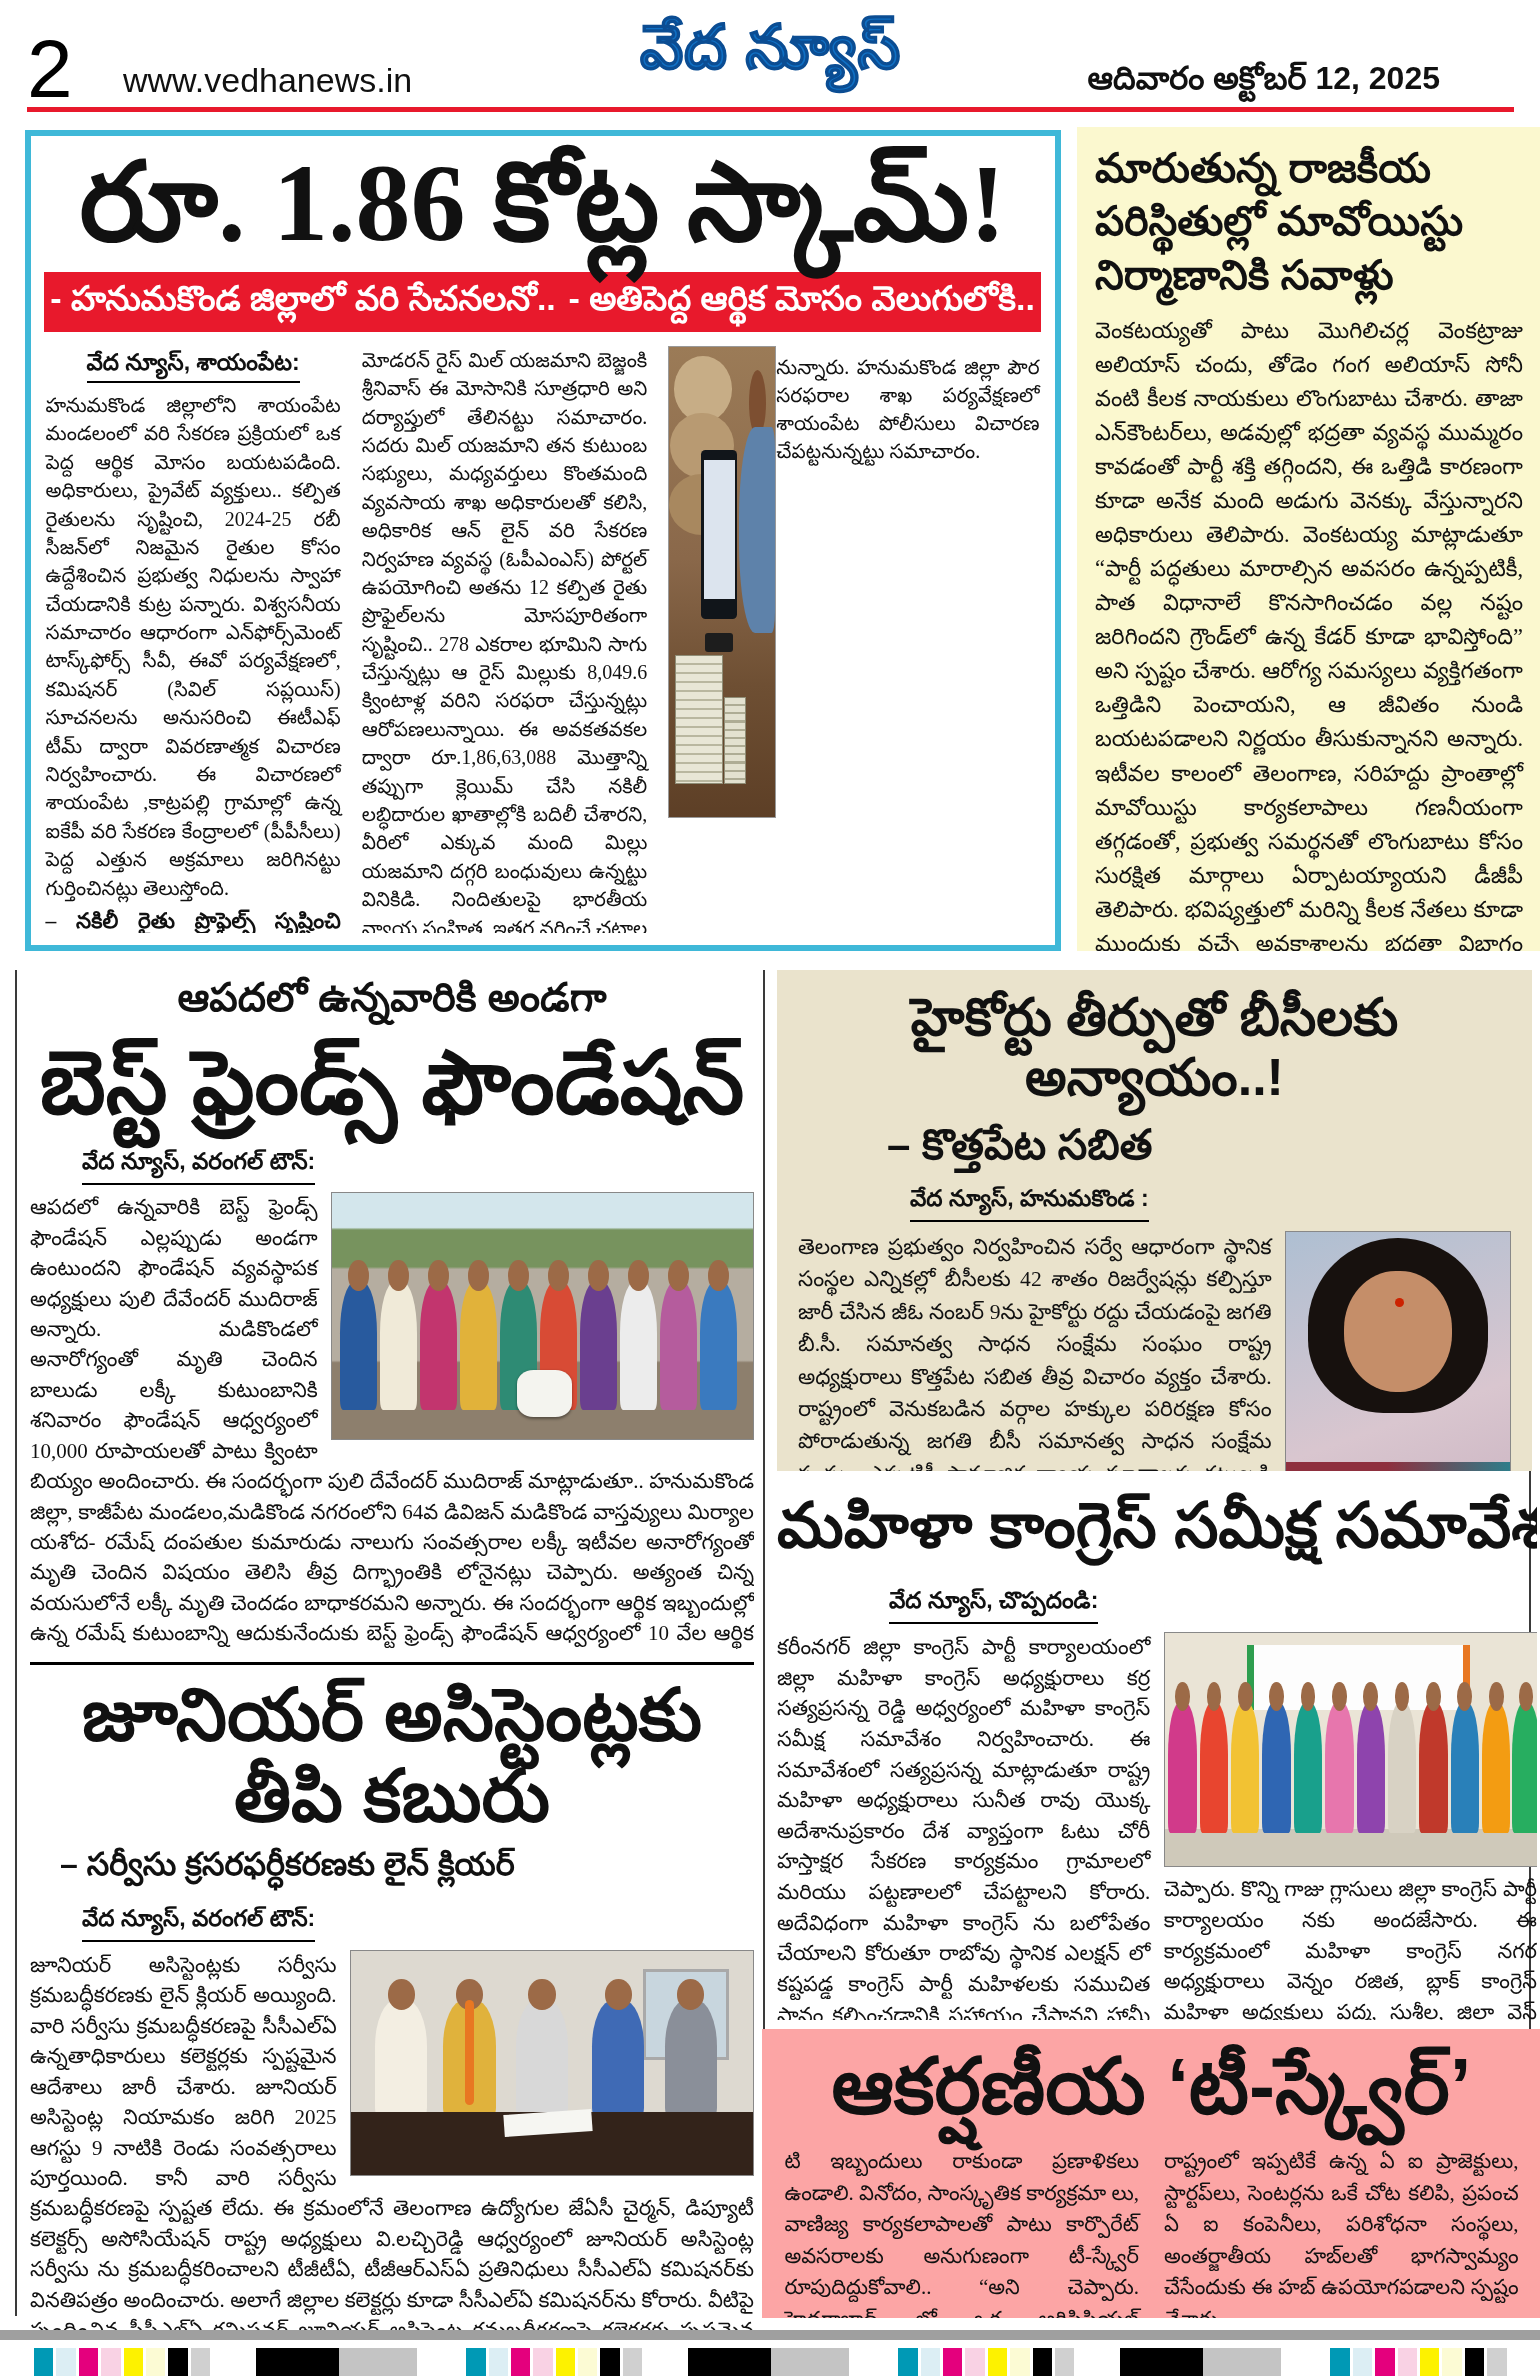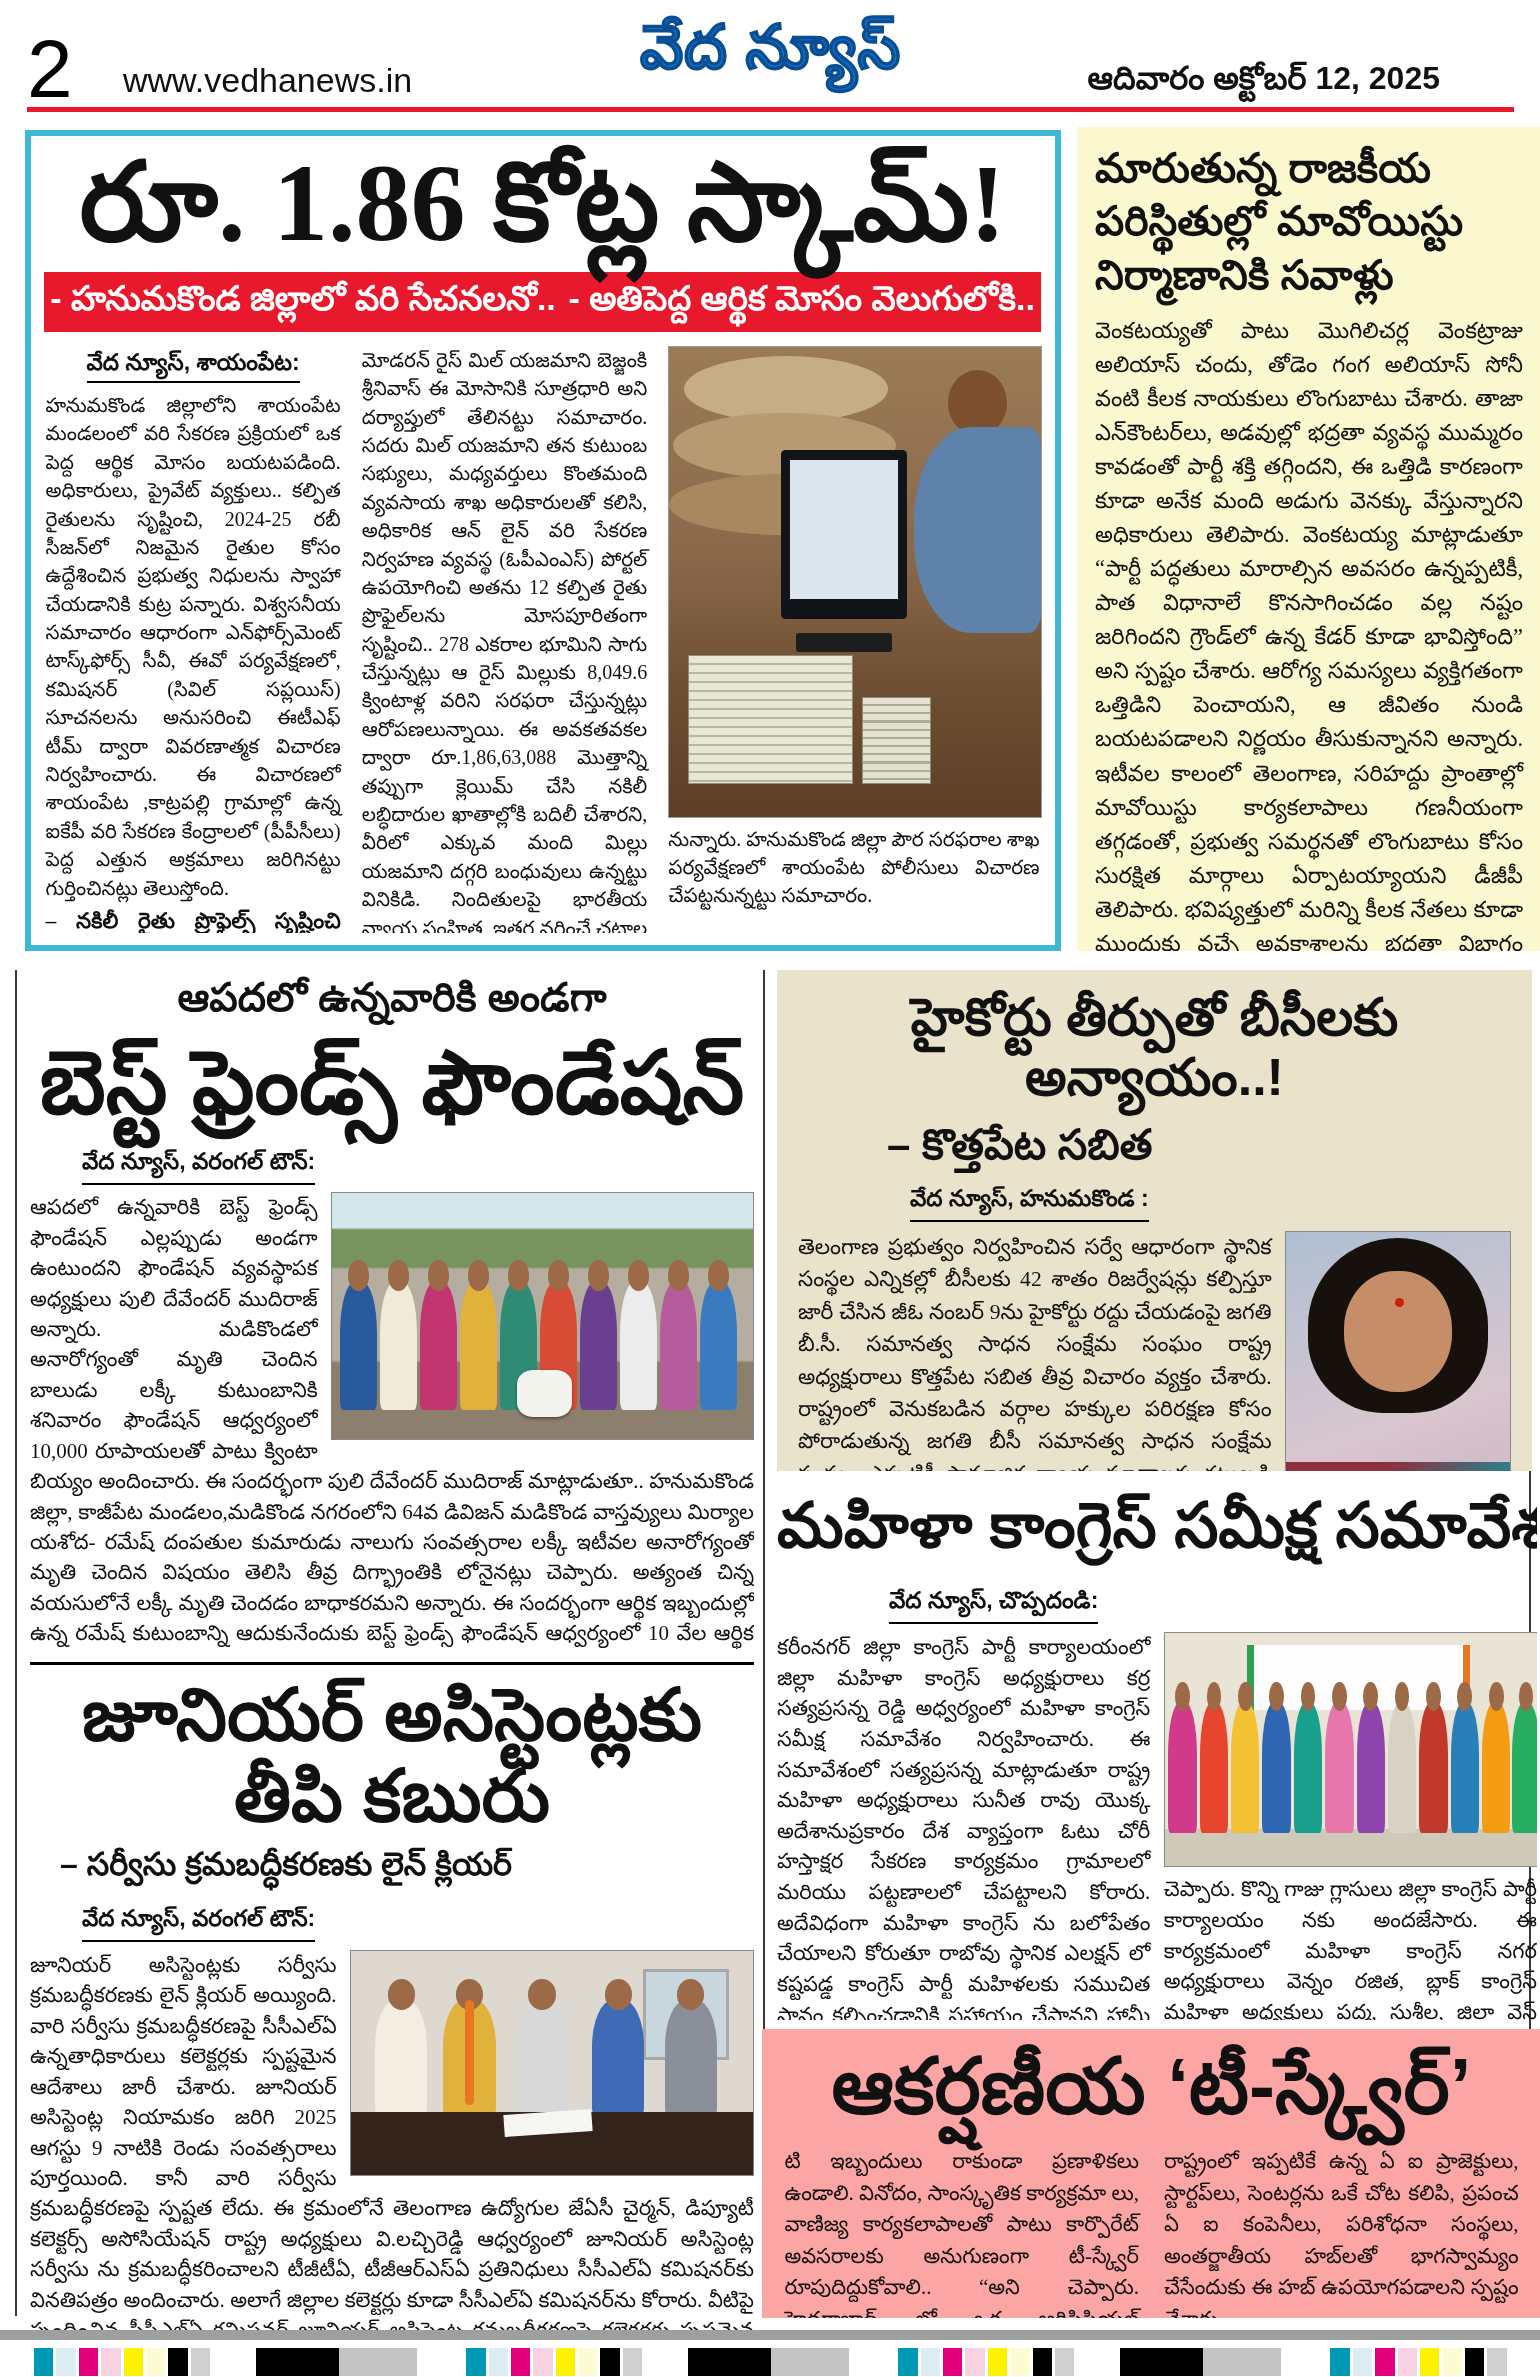--- a/index.html
+++ b/index.html
@@ -18,21 +18,21 @@
 
   
   #scam-box{left:24.6px;top:130px;width:1036px;height:821px;border:6.7px solid #3fb8d8;box-sizing:border-box;background:#fff;}
   #scam-headline{margin:10.4px 7.5px 4.5px;text-align:center;font-size:110px;line-height:1.05;font-weight:bold;}
   #scam-banner{margin:10.4px 13.4px 7.5px;background:#e8192c;color:#fff;display:flex;justify-content:space-around;
                align-items:center;height:60px;font-size:34px;font-weight:bold;font-family:"Liberation Sans",sans-serif;}
   #scam-cols{display:flex;gap:21px;padding:6px 15px;height:581px;overflow:hidden;}
   .scam-col{font-size:20px;line-height:1.42;}
   #scam-col1{width:31%;}
   #scam-col2{width:30%;}
-  #scam-col3{width:39%;display:flex;flex-direction:column;}
+  #scam-col3{width:39%;display:flex;flex-direction:row;}
   .byline{display:inline-block;font-weight:bold;font-size:23px;border-bottom:2.2px solid #000;padding-bottom:3px;
           font-family:"Liberation Sans",sans-serif;}
   .byline-wrap{text-align:center;margin-bottom:7.5px;}
   .bold-sub{font-weight:bold;font-size:21.6px;margin:4.5px 0;}
 
   
   #scam-photo{position:relative;width:100%;height:470px;background:linear-gradient(180deg,#9b7b57 0%,#8a684a 45%,#6e4f33 72%,#5d3f26 100%);overflow:hidden;border:0.7px solid #999;}
   .s-sack{position:absolute;border-radius:50%;}
   .s-sack.s1{left:4%;top:2%;width:55%;height:14%;background:#c7ad86;}
   .s-sack.s2{left:1%;top:14%;width:60%;height:14%;background:#b89a72;}
@@ -210,21 +210,21 @@
         <div class="f-sack"></div>
       </div>
       <span>ఆపదలో ఉన్నవారికి బెస్ట్ ఫ్రెండ్స్ ఫౌండేషన్ ఎల్లప్పుడు అండగా ఉంటుందని ఫౌండేషన్ వ్యవస్థాపక అధ్యక్షులు పులి దేవేందర్ ముదిరాజ్ అన్నారు. మడికొండలో అనారోగ్యంతో మృతి చెందిన బాలుడు లక్కీ కుటుంబానికి శనివారం ఫౌండేషన్ ఆధ్వర్యంలో 10,000 రూపాయలతో పాటు క్వింటా బియ్యం అందించారు. ఈ సందర్భంగా పులి దేవేందర్ ముదిరాజ్ మాట్లాడుతూ.. హనుమకొండ జిల్లా, కాజీపేట మండలం,మడికొండ నగరంలోని 64వ డివిజన్ మడికొండ వాస్తవ్యులు మిర్యాల యశోద- రమేష్ దంపతుల కుమారుడు నాలుగు సంవత్సరాల లక్కీ ఇటీవల అనారోగ్యంతో మృతి చెందిన విషయం తెలిసి తీవ్ర దిగ్భ్రాంతికి లోనైనట్లు చెప్పారు. అత్యంత చిన్న వయసులోనే లక్కీ మృతి చెందడం బాధాకరమని అన్నారు. ఈ సందర్భంగా ఆర్థిక ఇబ్బందుల్లో ఉన్న రమేష్ కుటుంబాన్ని ఆదుకునేందుకు బెస్ట్ ఫ్రెండ్స్ ఫౌండేషన్ ఆధ్వర్యంలో 10 వేల ఆర్థిక సాయం తో పాటు క్వింటా బియ్యం అందజేసినట్లు, బెస్ట్ ఫ్రెండ్స్ ఫౌండేషన్ లోకి మహిళా సంఘాల నాయకులు ప్రవేశం పొందారు.</span>
       
     </div>
   </div>
 
   <div class="abs" id="junior">
     <div id="junior-headline">జూనియర్ అసిస్టెంట్లకు తీపి కబురు</div>
     <div class="bullet-row">
-      <span>– సర్వీసు క్రమబద్ధీకరణకు లైన్ క్లియర్</span>
+      <span>– సర్వీసు క్రసరఫర్ధీకరణకు లైన్ క్లియర్</span>
     </div>
     <div id="junior-byline"><span class="byline">వేద న్యూస్, వరంగల్ టౌన్:</span></div>
     <div class="flow-body just">
       <div class="photo-right" id="junior-photo">
         <div class="j-window"></div>
         <div class="jp a"></div>
         <div class="jp b"></div>
         <div class="jp c"></div>
         <div class="jp d"></div>
         <div class="jp e"></div>

